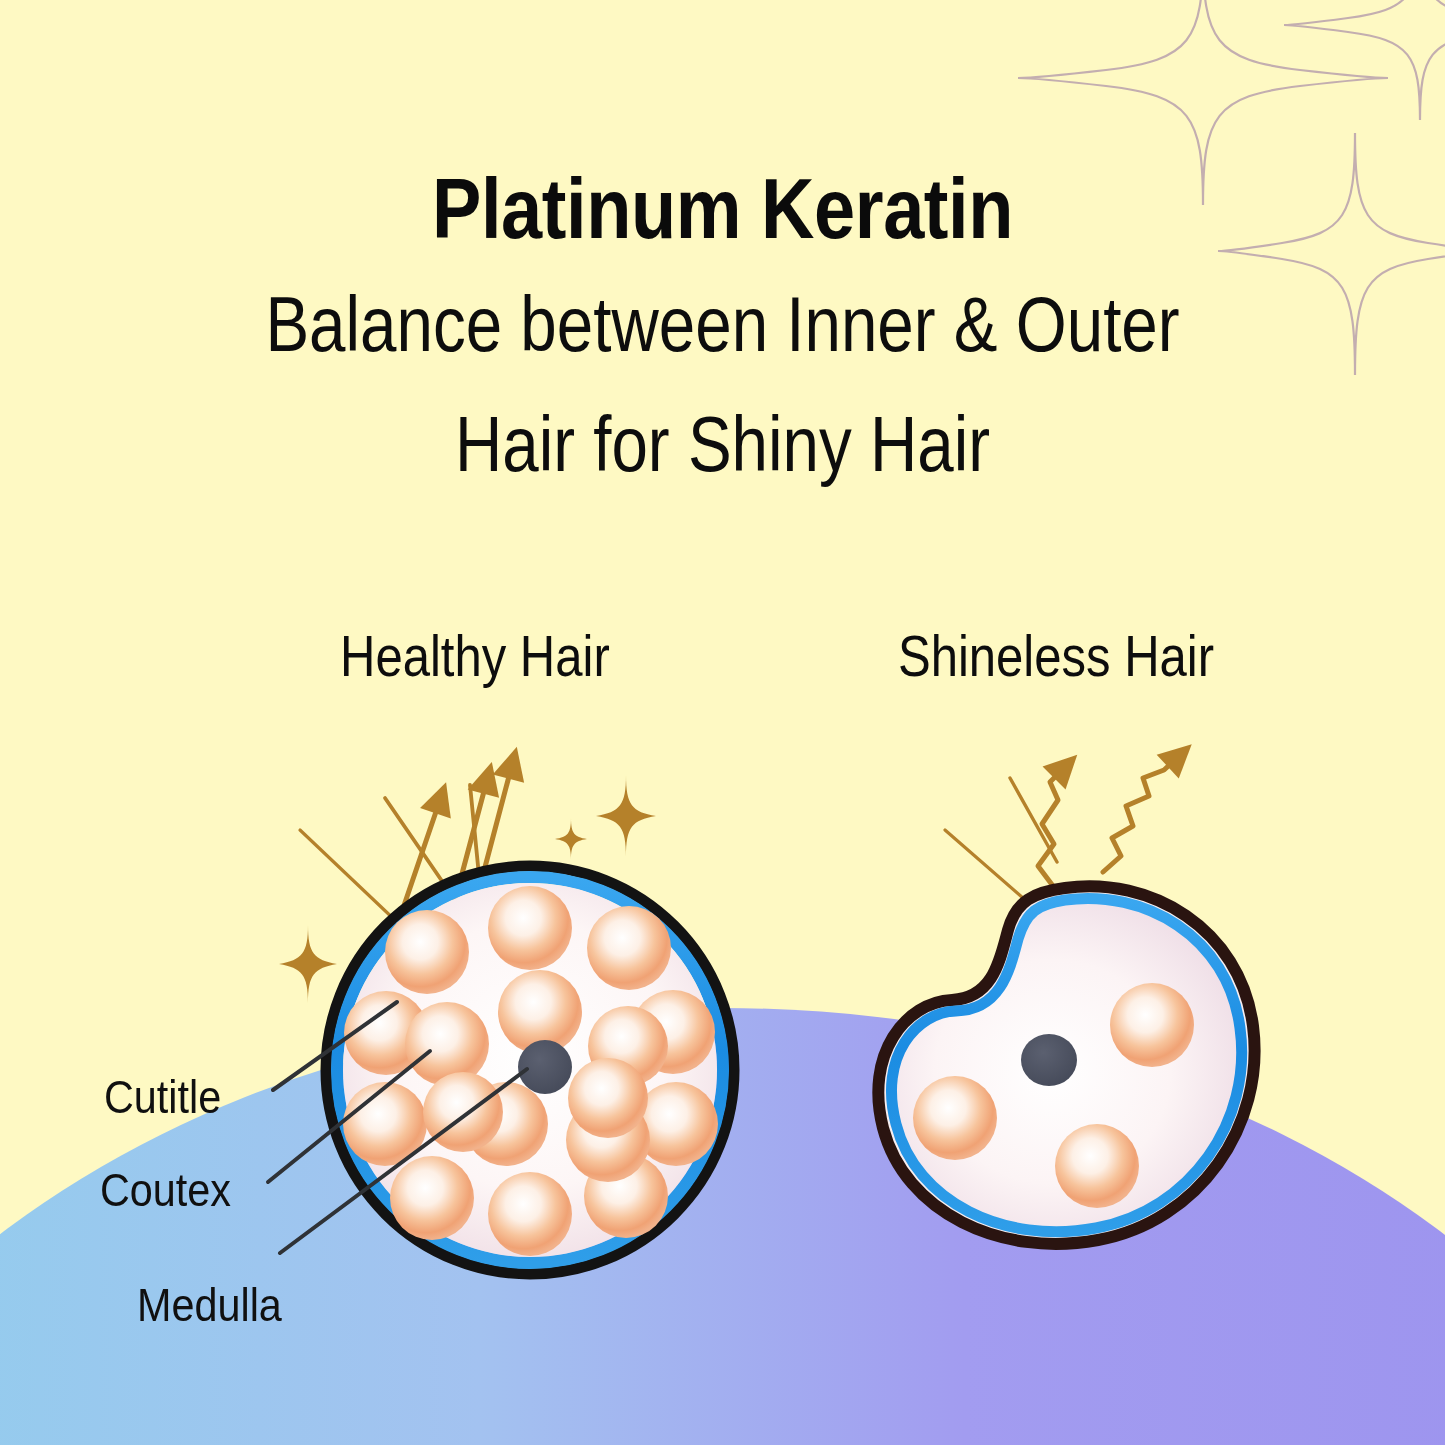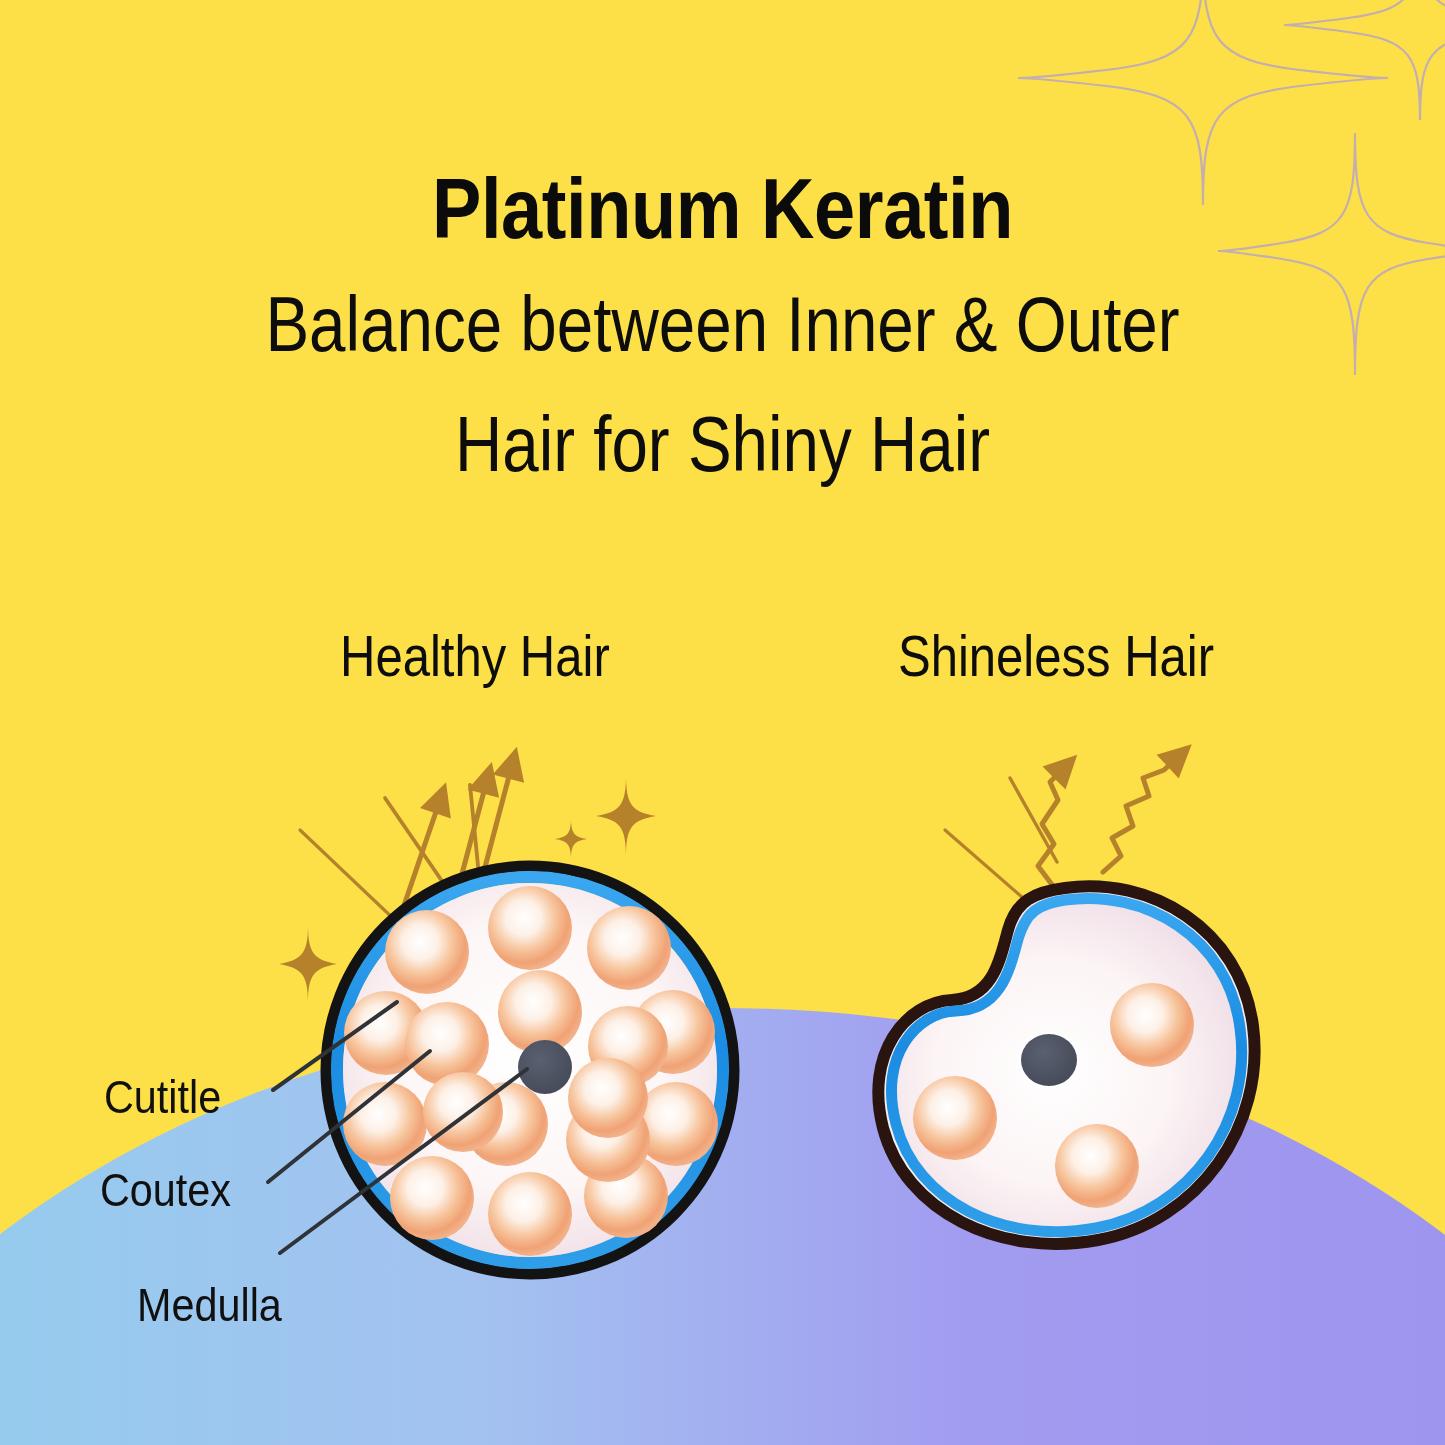--- a/index.html
+++ b/index.html
@@ -7,21 +7,21 @@
     padding: 0;
     background: #ffffff;
   }
   body {
     font-family: "Liberation Sans", "DejaVu Sans", sans-serif;
   }
   #stage {
     position: relative;
     width: 1445px;
     height: 1445px;
-    background: #fde047;
+    background: #fef9c3;
     overflow: hidden;
   }
   #bg-svg, #art-svg {
     position: absolute;
     left: 0;
     top: 0;
     width: 1445px;
     height: 1445px;
   }
   #bg-svg { z-index: 1; }

